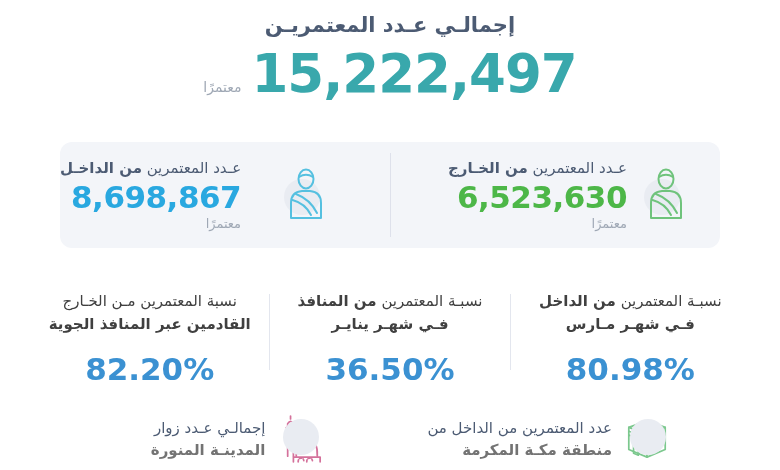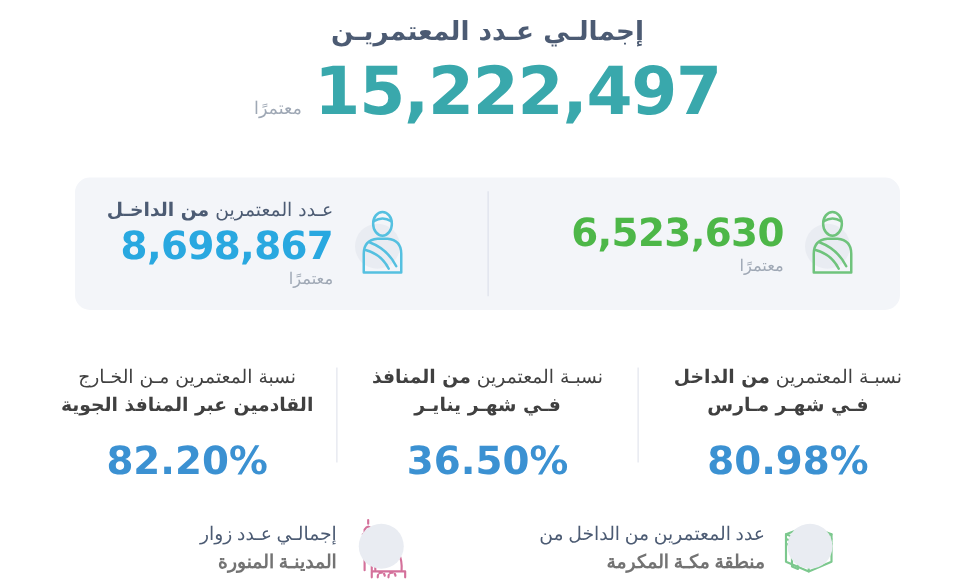--- a/index.html
+++ b/index.html
@@ -36,21 +36,21 @@
   .card{
     position:absolute; top:142px; right:60px; left:60px; height:106px;
     background:#F3F5F9; border-radius:12px;
     display:flex; align-items:stretch;
   }
   .card-half{
     flex:1 1 50%;
     display:flex; align-items:center; gap:15px;
   }
   .card-half.foreign{ padding-right:32px; }
-  .card-half.domestic{ padding-right:62px; }
+  .card-half.domestic{ padding-right:62px;justify-content:space-between; }
   .card-divider{
     width:1px; background:#DEE1EB; height:84px; align-self:center;
   }
   .icon-wrap{ position:relative; width:46px; height:56px; flex:0 0 auto; }
   .icon-blob{
     position:absolute; width:36px; height:36px; border-radius:50%;
     background:#E9ECF2; top:12px; right:8px;
   }
   .icon-wrap svg{ position:relative; }
   .card-text{ display:flex; flex-direction:column; align-items:flex-start; }
@@ -81,21 +81,21 @@
     font-size:31px; font-weight:bold; color:#3B91D2;
     direction:ltr; unicode-bidi:isolate;
   }
   .stat-divider{ width:1px; background:#E3E6EE; height:76px; margin-top:4px; }
 
   
   .footer{
     position:absolute; top:408px; right:0; left:0; height:62px;
     display:flex; align-items:center;
   }
-  .footer-item{ display:flex; align-items:center; gap:12px;font-family:Liberation Serif, serif; }
+  .footer-item{ display:flex; align-items:center; gap:12px; }
   .footer-item.makkah{ margin-right:110px; }
   .footer-item.madinah{ margin-right:104px; }
   .footer-text{ display:flex; flex-direction:column; align-items:flex-start; }
   .footer-line1{ font-size:15px; color:#4C5B73; line-height:1.45; }
   .footer-line2{ font-size:15px; font-weight:bold; color:#737373; line-height:1.35; }
   .ficon-wrap{ position:relative; width:46px; height:56px; flex:0 0 auto; }
   .ficon-wrap .icon-blob{ top:8px; right:4px; }
 </style>
 </head>
 <body>
@@ -115,20 +115,24 @@
         <span class="icon-blob"></span>
         <svg width="44" height="54" viewBox="0 0 44 52" fill="none" stroke="#6FC37C" stroke-width="2" stroke-linecap="round" stroke-linejoin="round">
           <ellipse cx="22" cy="11" rx="7.5" ry="9.5"></ellipse>
           <path d="M15 9 Q22 4.5 29 9"></path>
           <path d="M7 50 V35 Q7 24 18 23 H26 Q37 24 37 35 V50 H7 Z"></path>
           <path d="M12 26 C20 29 28 35 33 45"></path>
           <path d="M8.5 32 C16 34 23 39 27 47"></path>
         </svg>
       </div>
       <div class="card-text">
+        <div class="card-label">
+          <span>عـدد المعتمرين</span>
+          <b>من الخـارج</b>
+        </div>
         <div class="card-value green">6,523,630</div>
         <div class="card-unit">معتمرًا</div>
       </div>
     </div>
 
     <div class="card-divider"></div>
 
     <div class="card-half domestic">
       <div class="icon-wrap">
         <span class="icon-blob"></span>

